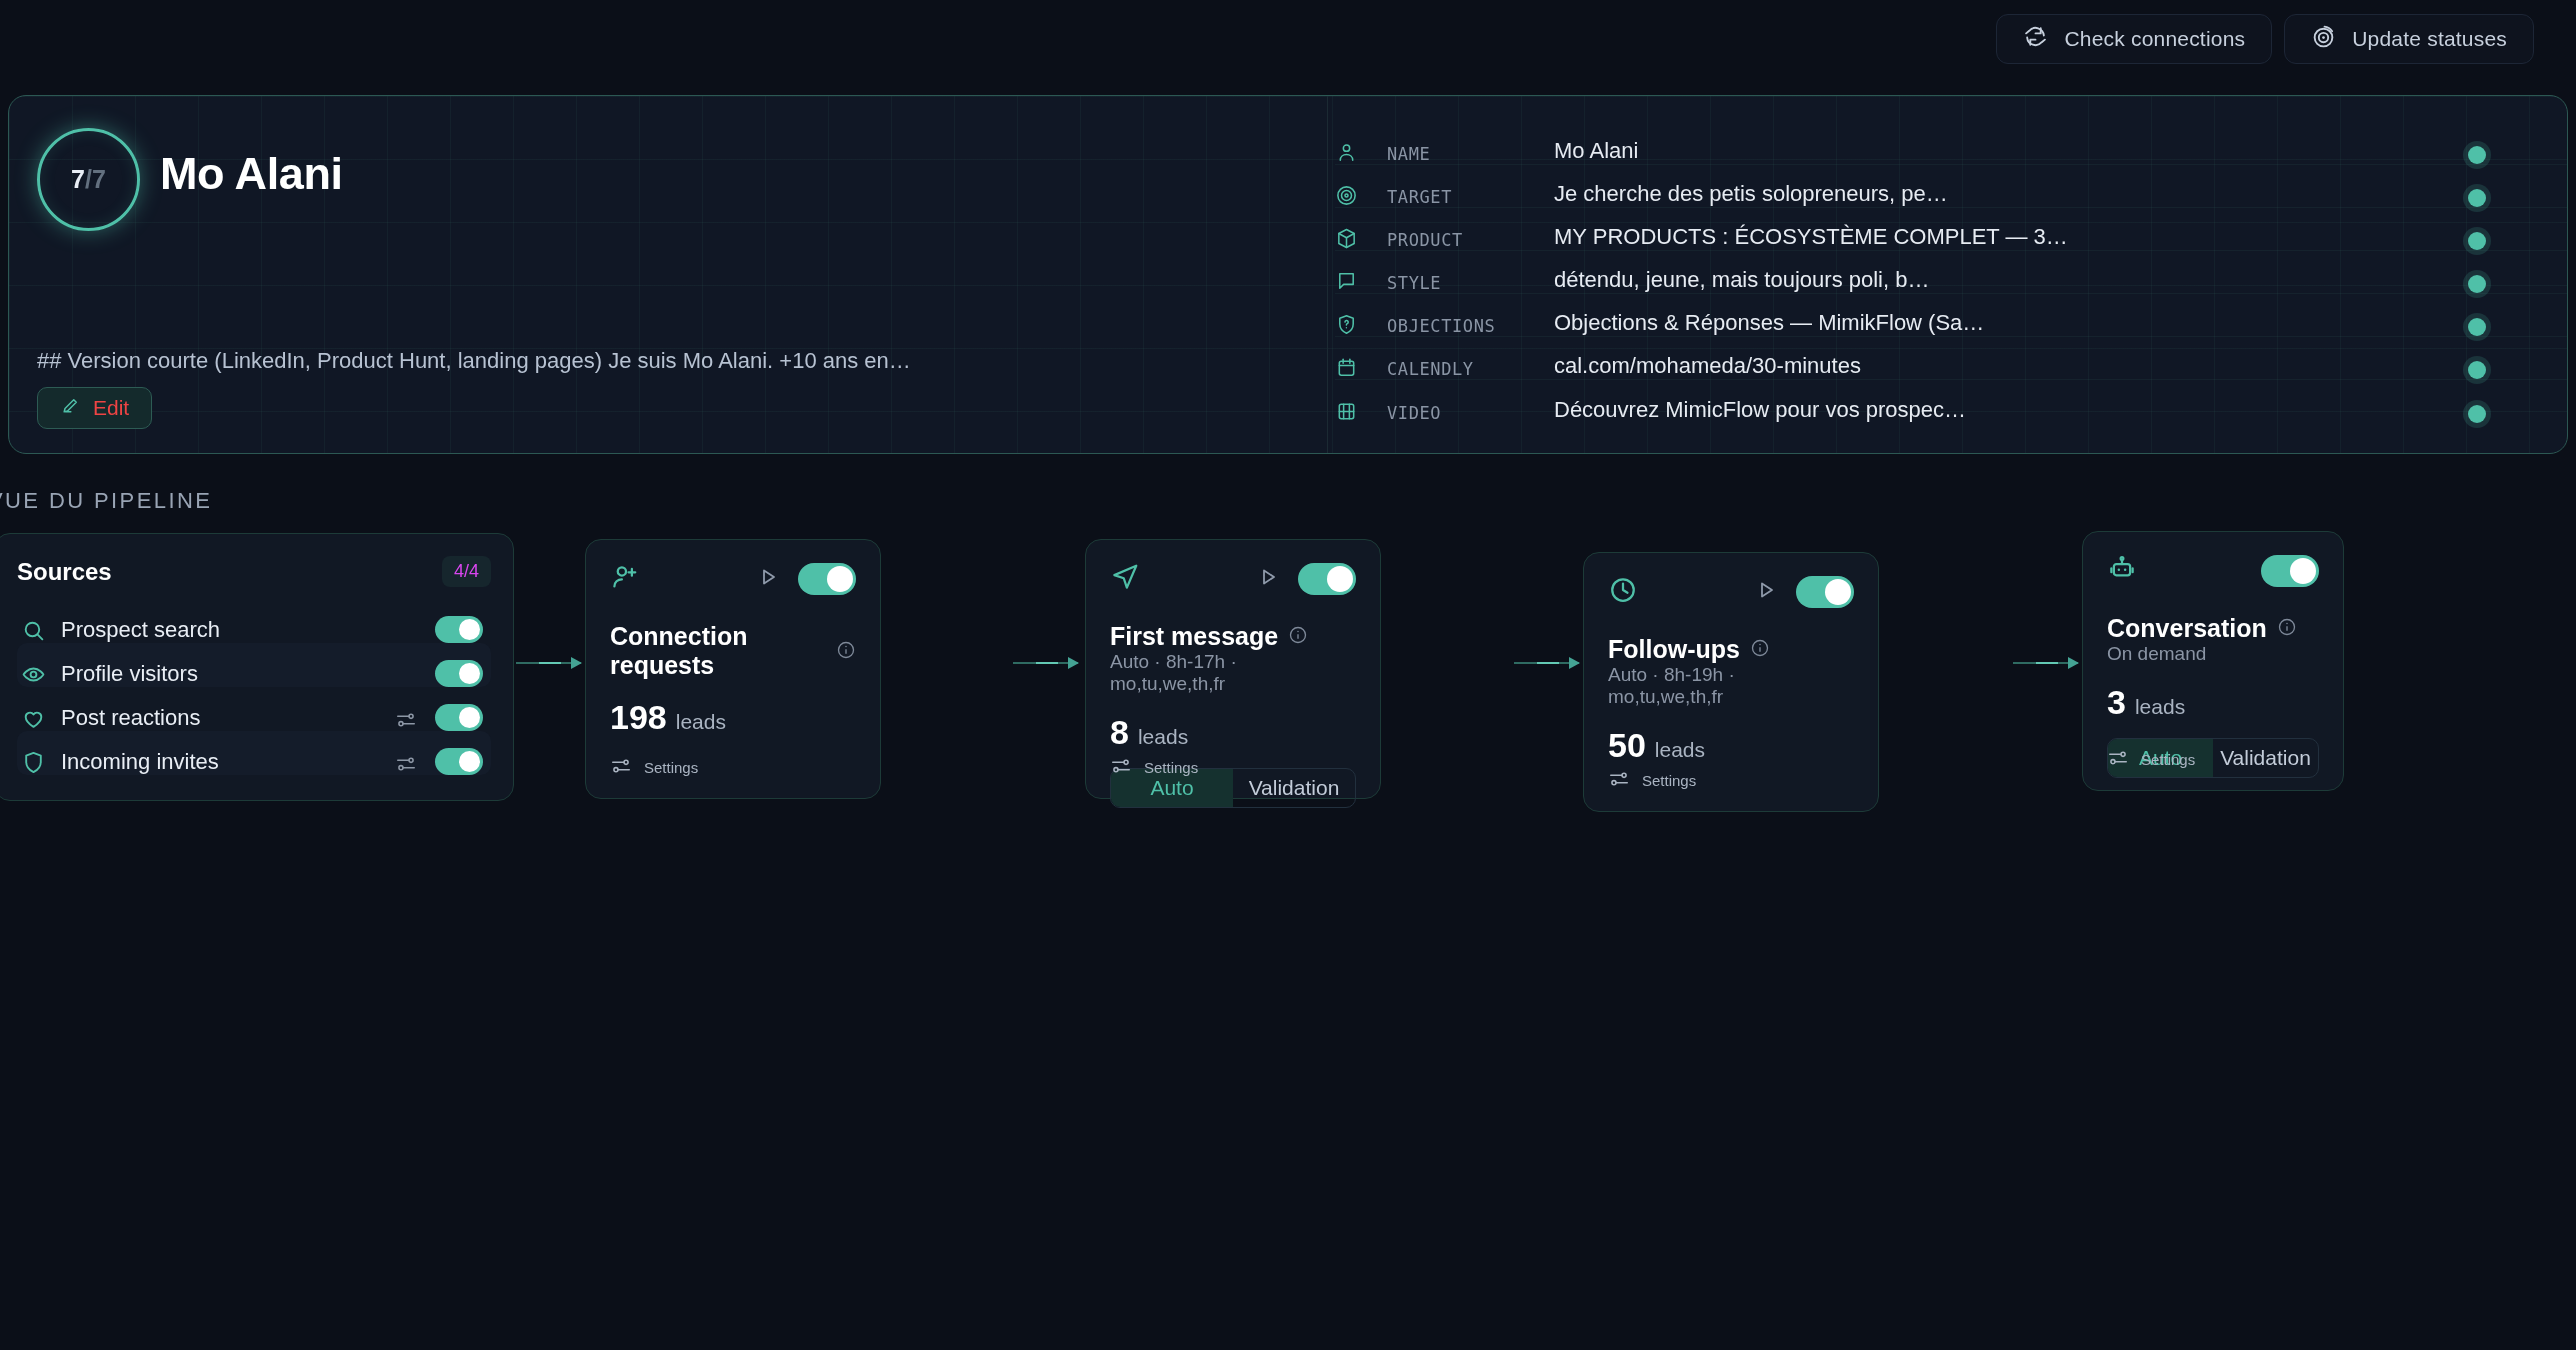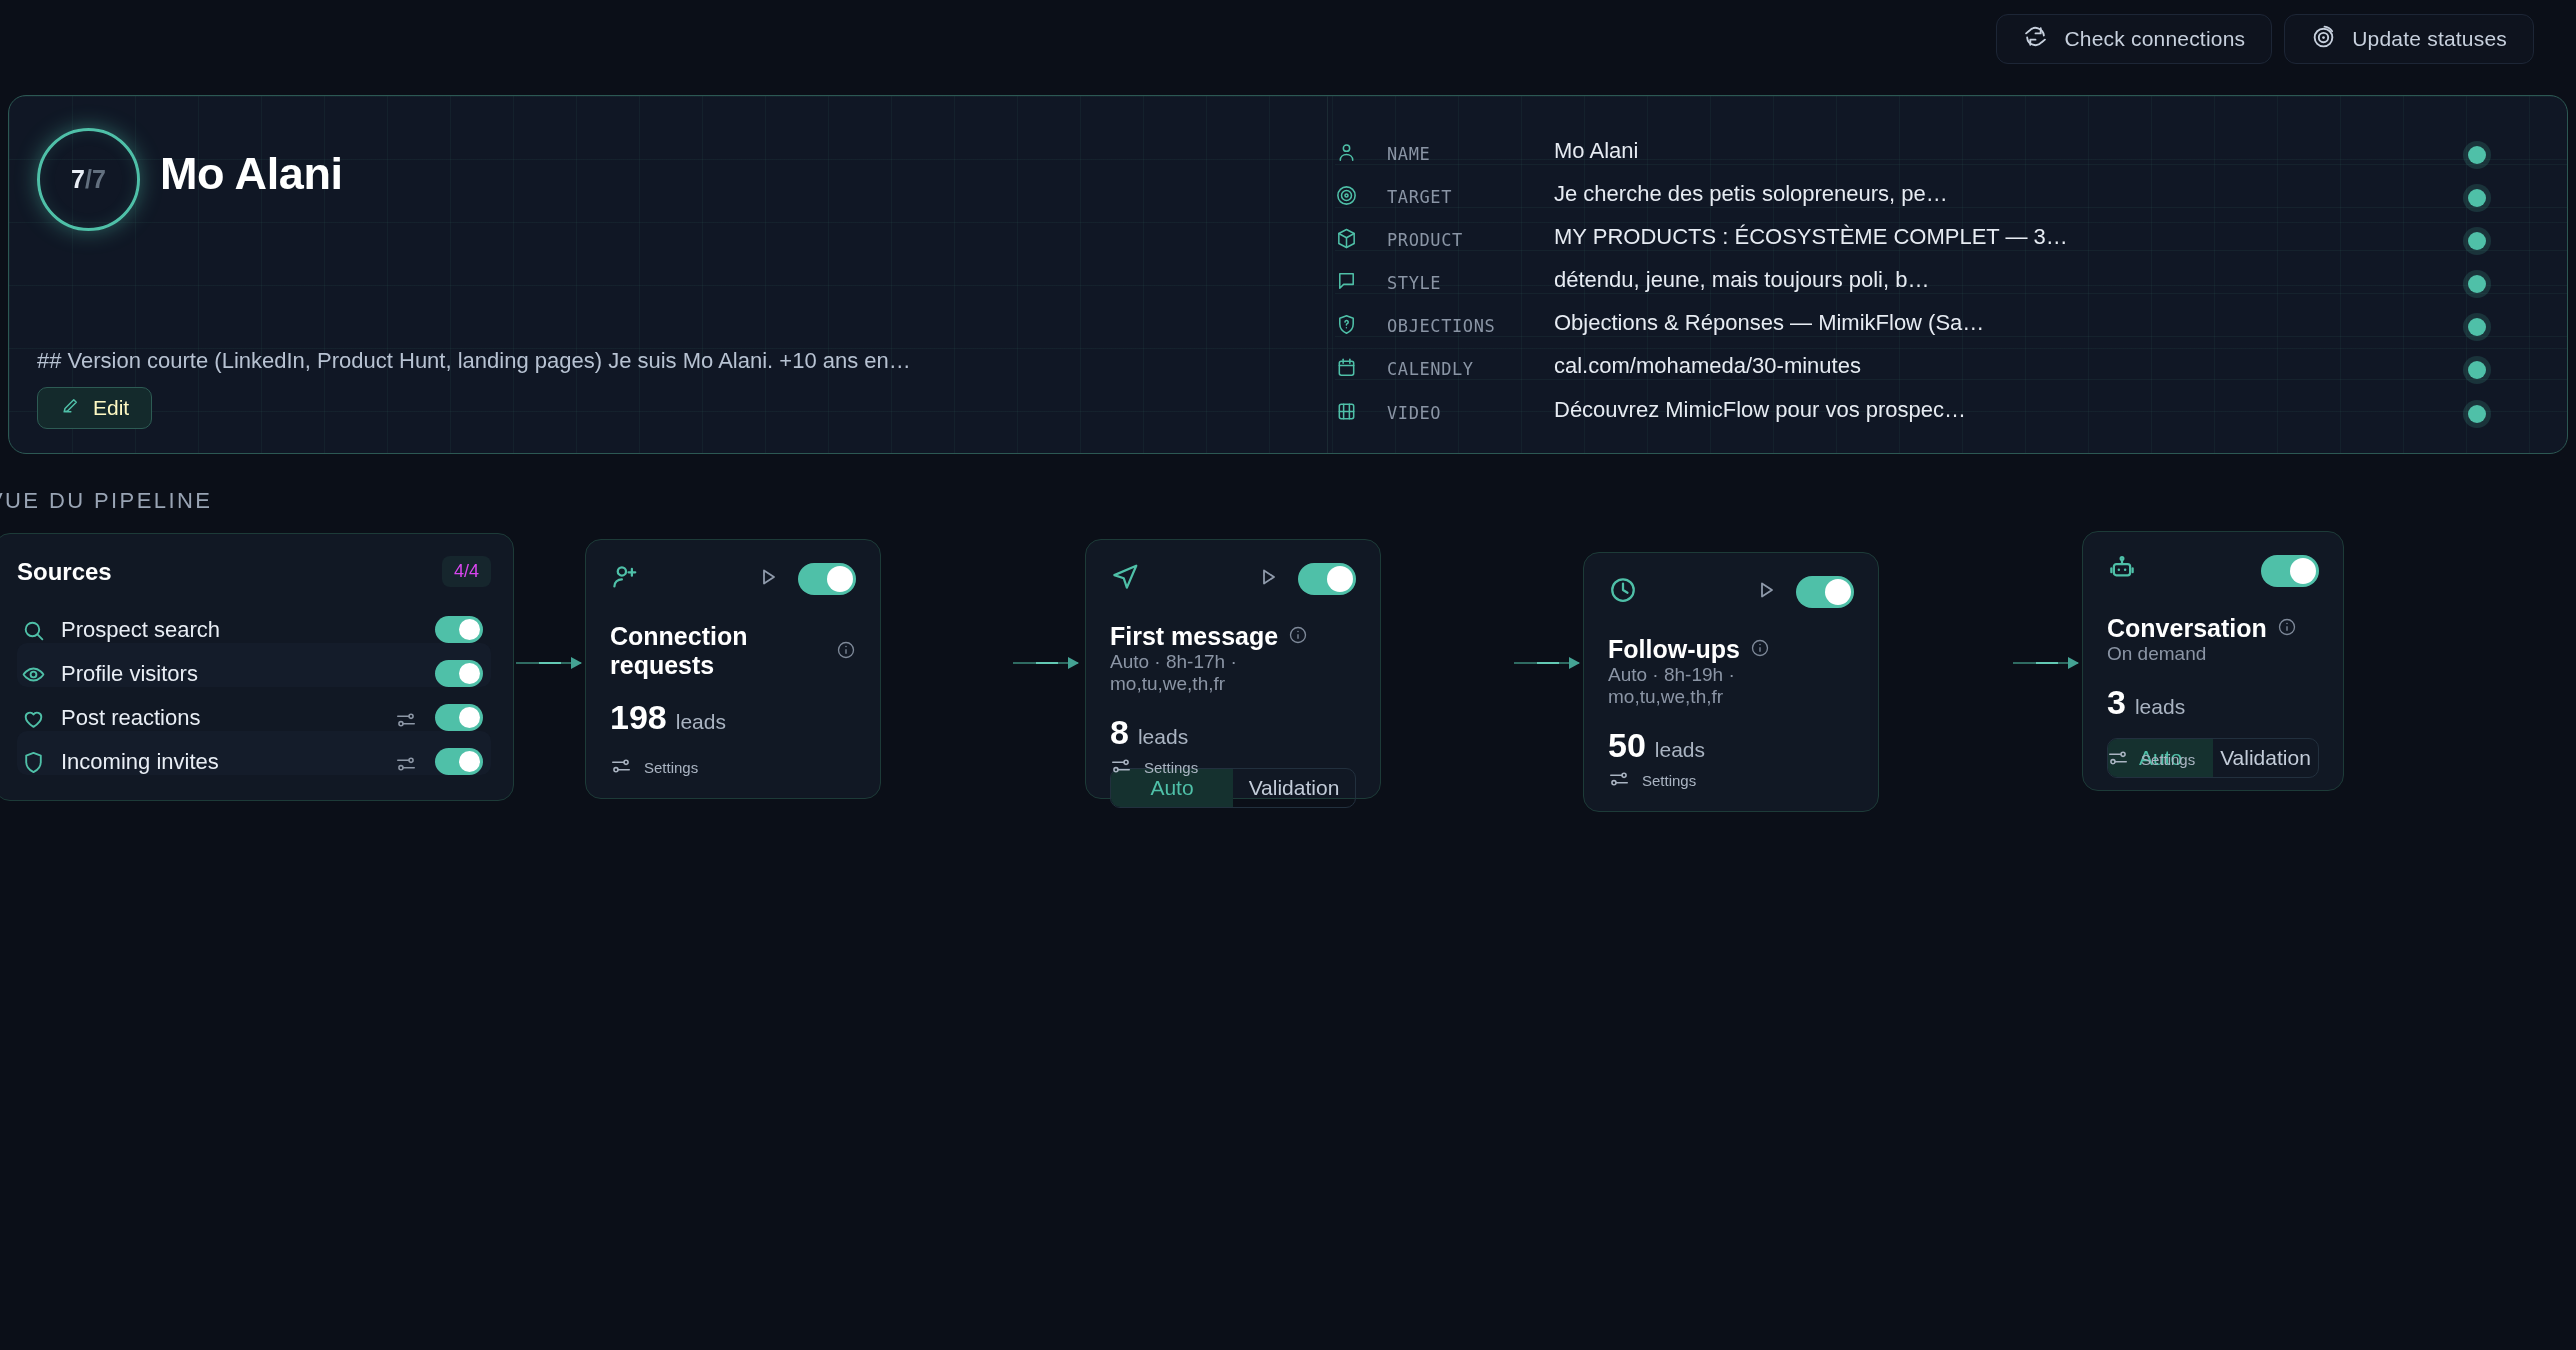--- a/index.html
+++ b/index.html
@@ -57,21 +57,21 @@
   .pbio {
     position: absolute; left: 28px; top: 252px; width: 1220px;
     font-size: 22px; color: #b7c2d2; white-space: nowrap;
     overflow: hidden; text-overflow: ellipsis;
   }
   .edit-btn {
     position: absolute; left: 28px; top: 291px;
     display: flex; align-items: center; gap: 13px;
     height: 42px; padding: 0 22px;
     border: 1px solid #2d5b54; border-radius: 10px;
-    background: #142a2c; color: #fef9c3; font-size: 21px; cursor: pointer;
+    background: #142a2c; color: #ef4444; font-size: 21px; cursor: pointer;
   }
   .edit-btn svg { width: 20px; height: 20px; stroke: #4fc0a8; fill: none;
                   stroke-width: 1.8; stroke-linecap: round; stroke-linejoin: round; }
 
   
   .fields { position: absolute; left: 1326px; top: 26px; right: 0; }
   .frow {
     position: relative; display: flex; align-items: flex-end;
     height: 43px; padding-left: 0; border-bottom: 1px solid rgba(45,88,83,.18);
   }

